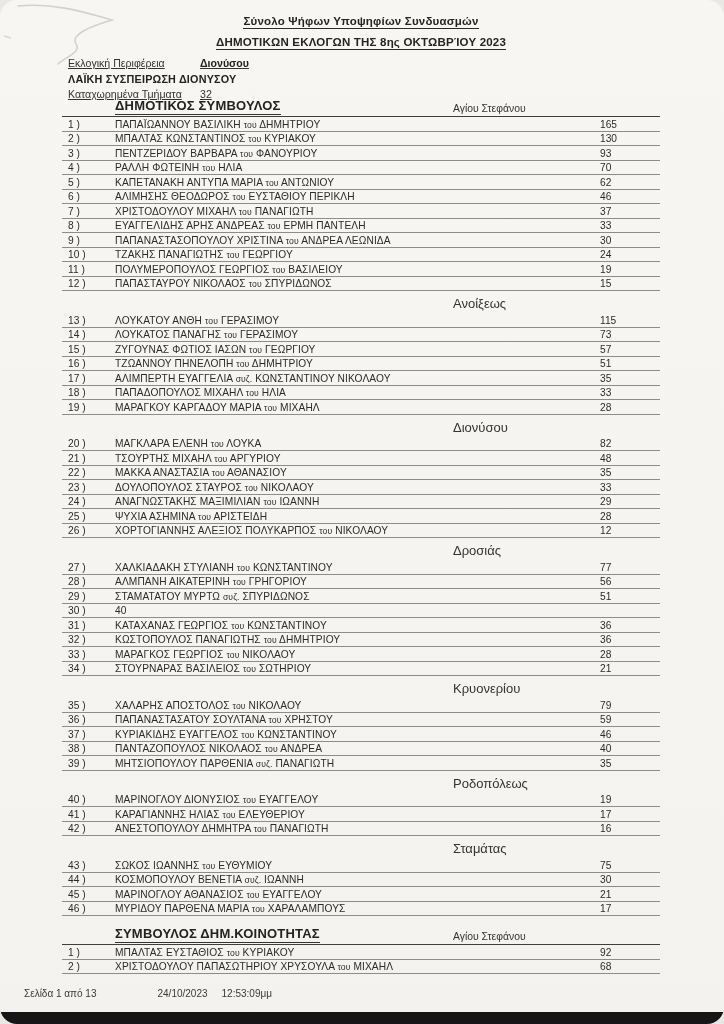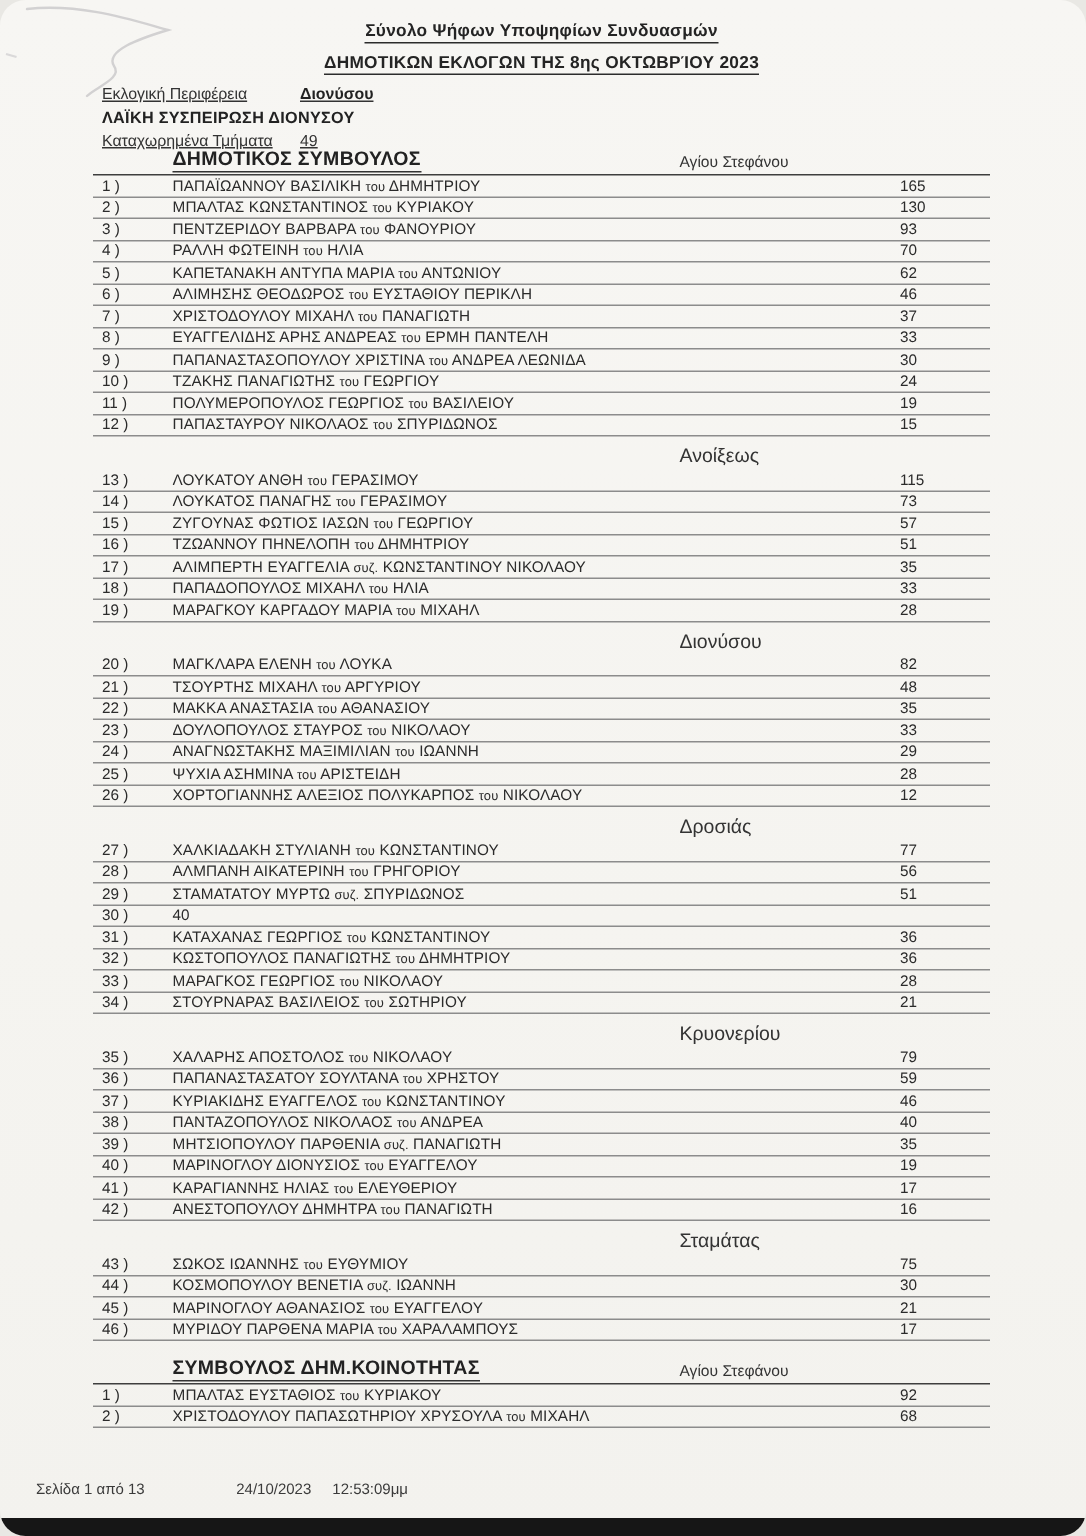--- a/index.html
+++ b/index.html
@@ -108,21 +108,21 @@
 
     <div class="meta-line first">
       <span class="meta-label">Εκλογική Περιφέρεια</span>
       <span class="meta-value-bold">Διονύσου</span>
     </div>
 
     <div class="party-line">ΛΑΪΚΗ ΣΥΣΠΕΙΡΩΣΗ ΔΙΟΝΥΣΟΥ</div>
 
     <div class="meta-line sections">
       <span class="meta-label">Καταχωρημένα Τμήματα</span>
-      <span>49</span>
+      <span>32</span>
     </div>
 
     <div class="tables">
         <div class="table-block">
           <div class="tbl-header">
             <span class="tbl-title">ΔΗΜΟΤΙΚΟΣ ΣΥΜΒΟΥΛΟΣ</span>
             <span class="tbl-area">Αγίου Στεφάνου</span>
           </div>
           <div class="c-row">
             <span class="c-num">1 )</span>
@@ -323,20 +323,23 @@
           <div class="c-row">
             <span class="c-num">38 )</span>
             <span class="c-name">ΠΑΝΤΑΖΟΠΟΥΛΟΣ ΝΙΚΟΛΑΟΣ <span class="conn">του</span> ΑΝΔΡΕΑ</span>
             <span class="c-votes">40</span>
           </div>
           <div class="c-row">
             <span class="c-num">39 )</span>
             <span class="c-name">ΜΗΤΣΙΟΠΟΥΛΟΥ ΠΑΡΘΕΝΙΑ <span class="conn">συζ.</span> ΠΑΝΑΓΙΩΤΗ</span>
             <span class="c-votes">35</span>
           </div>
+          <div class="area-row">
+            <span class="area-label">Ροδοπόλεως</span>
+          </div>
           <div class="c-row">
             <span class="c-num">40 )</span>
             <span class="c-name">ΜΑΡΙΝΟΓΛΟΥ ΔΙΟΝΥΣΙΟΣ <span class="conn">του</span> ΕΥΑΓΓΕΛΟΥ</span>
             <span class="c-votes">19</span>
           </div>
           <div class="c-row">
             <span class="c-num">41 )</span>
             <span class="c-name">ΚΑΡΑΓΙΑΝΝΗΣ ΗΛΙΑΣ <span class="conn">του</span> ΕΛΕΥΘΕΡΙΟΥ</span>
             <span class="c-votes">17</span>
           </div>

